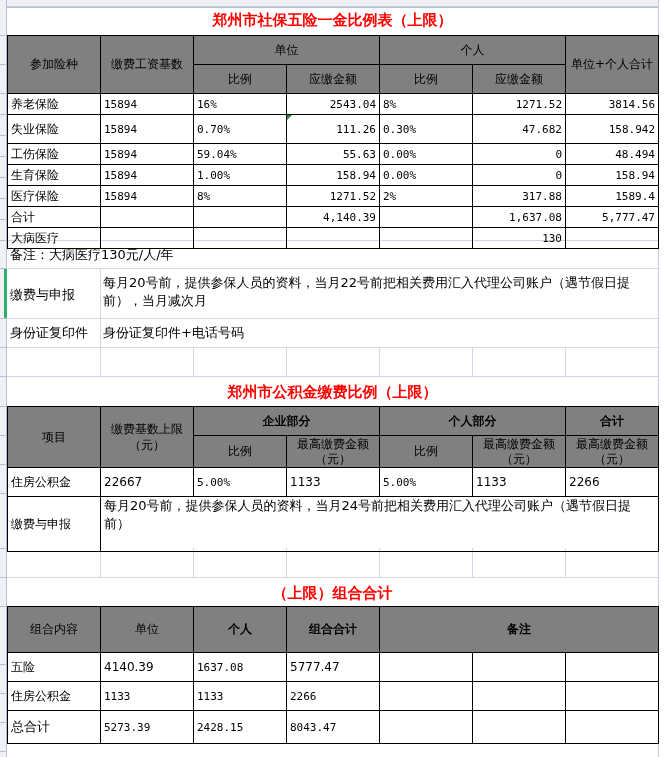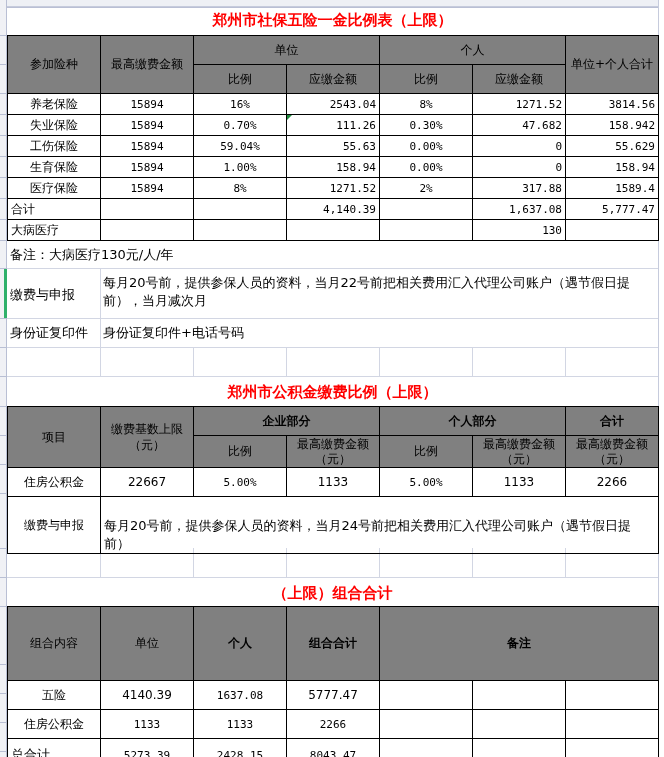--- a/index.html
+++ b/index.html
@@ -13,21 +13,21 @@
   .rowhead { position:absolute; left:0; top:0; width:6px; height:757px; background:#f0f1f5; border-right:1px solid #b9bfd4; }
   .rowhead .tick { position:absolute; left:0; width:6px; height:1px; background:#b9bfd4; }
   .rightedge { position:absolute; left:658px; top:0; width:6px; height:757px; background:#fff; border-left:1px solid #c6cbdc; }
   .grid-v { position:absolute; width:1px; background:#d2d6e3; }
   .grid-h { position:absolute; height:1px; background:#d2d6e3; }
   .colhead { position:absolute; left:7px; top:0; width:651px; height:6px; background:#eef0f5; border-bottom:2px solid #b9bfd4; }
   table { border-collapse:collapse; position:absolute; left:7px; table-layout:fixed; }
   td { border:1px solid #000; padding:0 3px; overflow:hidden; white-space:nowrap; font-size:12px; }
   .hdr { background:#808080; text-align:center; color:#000; }
   .bold { font-weight:bold; }
-  .c { text-align:center; }
+  .c { }
   .r { text-align:right; }
   .l { text-align:left; }
   .mono { font-family:"DejaVu Sans Mono", "Liberation Mono", monospace; font-size:11px; }
   .title { position:absolute; left:7px; width:651px; text-align:center; color:#ff0000; font-weight:bold; font-size:15px; }
   .plain { position:absolute; font-size:13px; white-space:nowrap; }
   .wrap { white-space:normal; line-height:18px; }
   .green-mark { position:absolute; width:0; height:0; border-top:5px solid #1e8a3c; border-right:5px solid transparent; }
   .sel-bar { position:absolute; left:4px; width:3px; background:#2fb06a; }
 </style>
 </head>
@@ -93,57 +93,57 @@
       <col style="width:93px">
       <col style="width:93px">
       <col style="width:93px">
       <col style="width:93px">
       <col style="width:93px">
       <col style="width:93px">
     </colgroup>
   <tbody>
       <tr style="height:29px">
     <td class="hdr" rowspan="2">参加险种</td>
-    <td class="hdr" rowspan="2">最高缴费金额</td>
+    <td class="hdr" rowspan="2">缴费工资基数</td>
     <td class="hdr" colspan="2">单位</td>
     <td class="hdr" colspan="2">个人</td>
     <td class="hdr" rowspan="2">单位+个人合计</td>
   </tr>
   <tr style="height:29px">
     <td class="hdr">比例</td>
     <td class="hdr">应缴金额</td>
     <td class="hdr">比例</td>
     <td class="hdr">应缴金额</td>
   </tr>
   <tr style="height:21px">
     <td class="c">养老保险</td>
     <td class="c mono">15894</td>
     <td class="c mono">16%</td>
     <td class="r mono">2543.04</td>
     <td class="c mono">8%</td>
     <td class="r mono">1271.52</td>
     <td class="r mono">3814.56</td>
   </tr>
-  <tr style="height:21px">
+  <tr style="height:29px">
     <td class="c">失业保险</td>
     <td class="c mono">15894</td>
     <td class="c mono">0.70%</td>
     <td class="r mono" style="position:relative">111.26</td>
     <td class="c mono">0.30%</td>
     <td class="r mono">47.682</td>
     <td class="r mono">158.942</td>
   </tr>
   <tr style="height:21px">
     <td class="c">工伤保险</td>
     <td class="c mono">15894</td>
     <td class="c mono">59.04%</td>
     <td class="r mono">55.63</td>
     <td class="c mono">0.00%</td>
     <td class="r mono">0</td>
-    <td class="r mono">55.629</td>
+    <td class="r mono">48.494</td>
   </tr>
   <tr style="height:21px">
     <td class="c">生育保险</td>
     <td class="c mono">15894</td>
     <td class="c mono">1.00%</td>
     <td class="r mono">158.94</td>
     <td class="c mono">0.00%</td>
     <td class="r mono">0</td>
     <td class="r mono">158.94</td>
   </tr>
@@ -215,39 +215,39 @@
     <td class="c">住房公积金</td>
     <td class="c">22667</td>
     <td class="c mono">5.00%</td>
     <td class="c">1133</td>
     <td class="c mono">5.00%</td>
     <td class="c">1133</td>
     <td class="c">2266</td>
   </tr>
   <tr style="height:55px">
     <td class="c">缴费与申报</td>
-    <td colspan="6" class="wrap" style="font-size:13px;vertical-align:top;padding-top:20px">每月20号前，提供参保人员的资料，当月24号前把相关费用汇入代理公司账户（遇节假日提前）</td>
+    <td colspan="6" class="wrap" style="font-size:13px;vertical-align:top;padding-top:0">每月20号前，提供参保人员的资料，当月24号前把相关费用汇入代理公司账户（遇节假日提前）</td>
   </tr>
 </tbody>
   </table>
 
 <div class="title" style="top:584px">（上限）组合合计</div>
 
 <table style="top:606px;width:651px">
   <colgroup>
       <col style="width:93px">
       <col style="width:93px">
       <col style="width:93px">
       <col style="width:93px">
       <col style="width:93px">
       <col style="width:93px">
       <col style="width:93px">
     </colgroup>
   <tbody>
-      <tr style="height:74px">
+      <tr style="height:46px">
     <td class="hdr">组合内容</td>
     <td class="hdr">单位</td>
     <td class="hdr bold">个人</td>
     <td class="hdr bold">组合合计</td>
     <td class="hdr bold" colspan="3">备注</td>
   </tr>
   <tr style="height:29px">
     <td class="c">五险</td>
     <td class="c">4140.39</td>
     <td class="c mono">1637.08</td>

